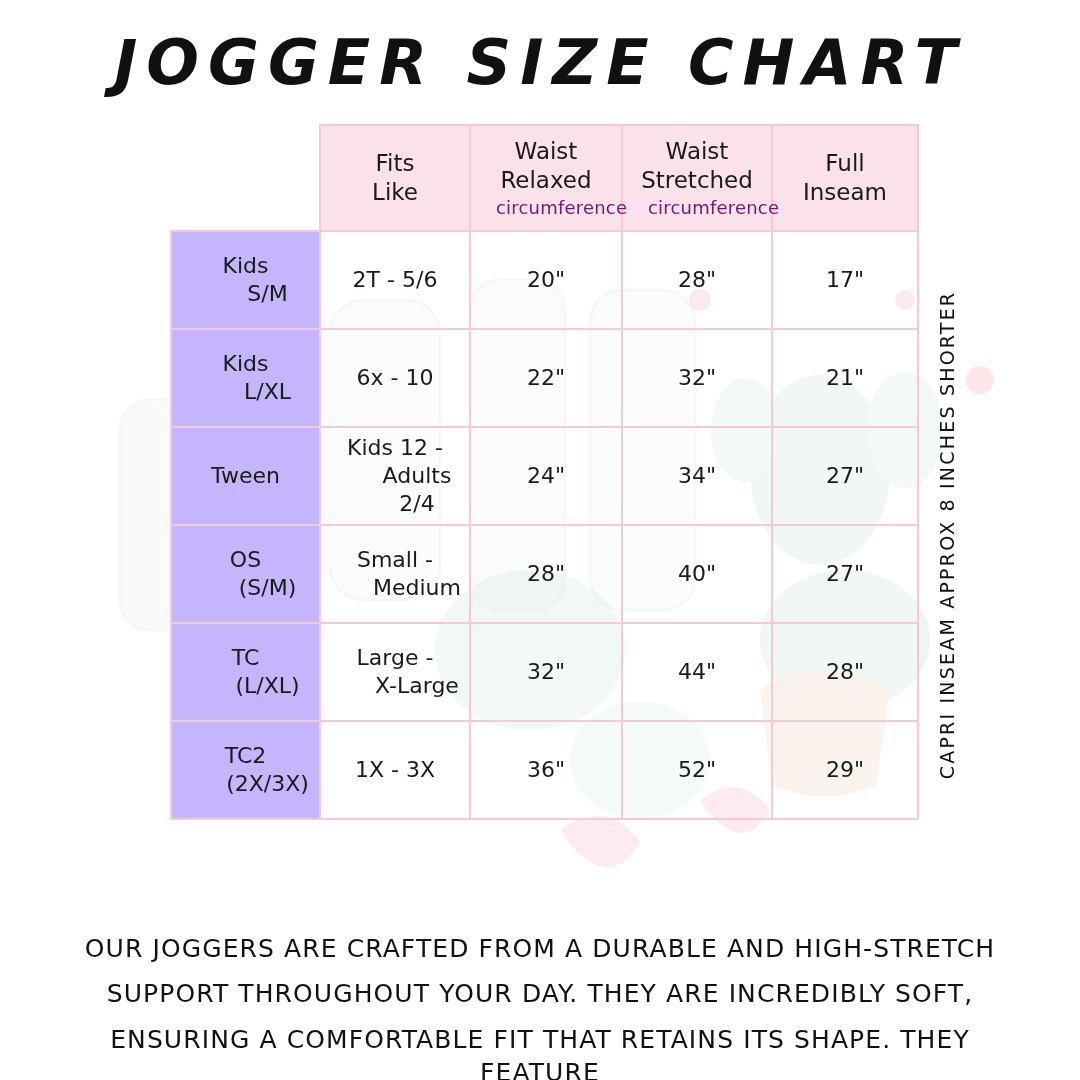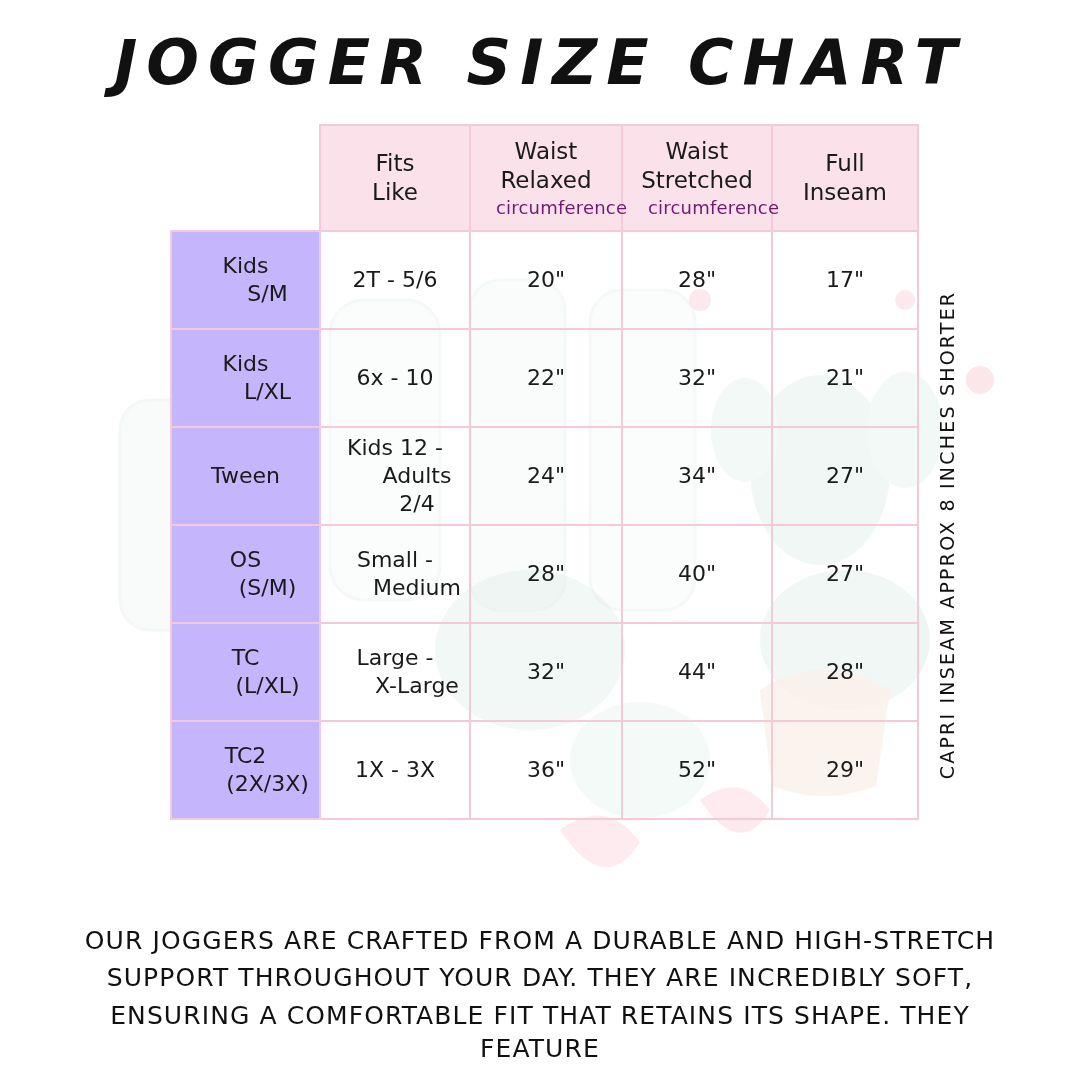--- a/index.html
+++ b/index.html
@@ -126,21 +126,21 @@
     left: 50px;
     top: 920px;
     width: 980px;
     text-align: center;
     font-size: 25px;
     line-height: 1.33;
     letter-spacing: 1.1px;
     color: #111111;
     font-weight: 500;
   }
-  .footer p { margin: 4px; }
+  .footer p { margin: 12px; }
 </style>
 </head>
 <body>
 
 <div id="page">
 
   <svg class="art-layer" viewBox="0 0 1080 1080" xmlns="http://www.w3.org/2000/svg">
     <g opacity="0.30">
 
       <rect x="120" y="400" width="95" height="230" rx="30" fill="#eef3f2" stroke="#dde8e6" stroke-width="3"></rect>

